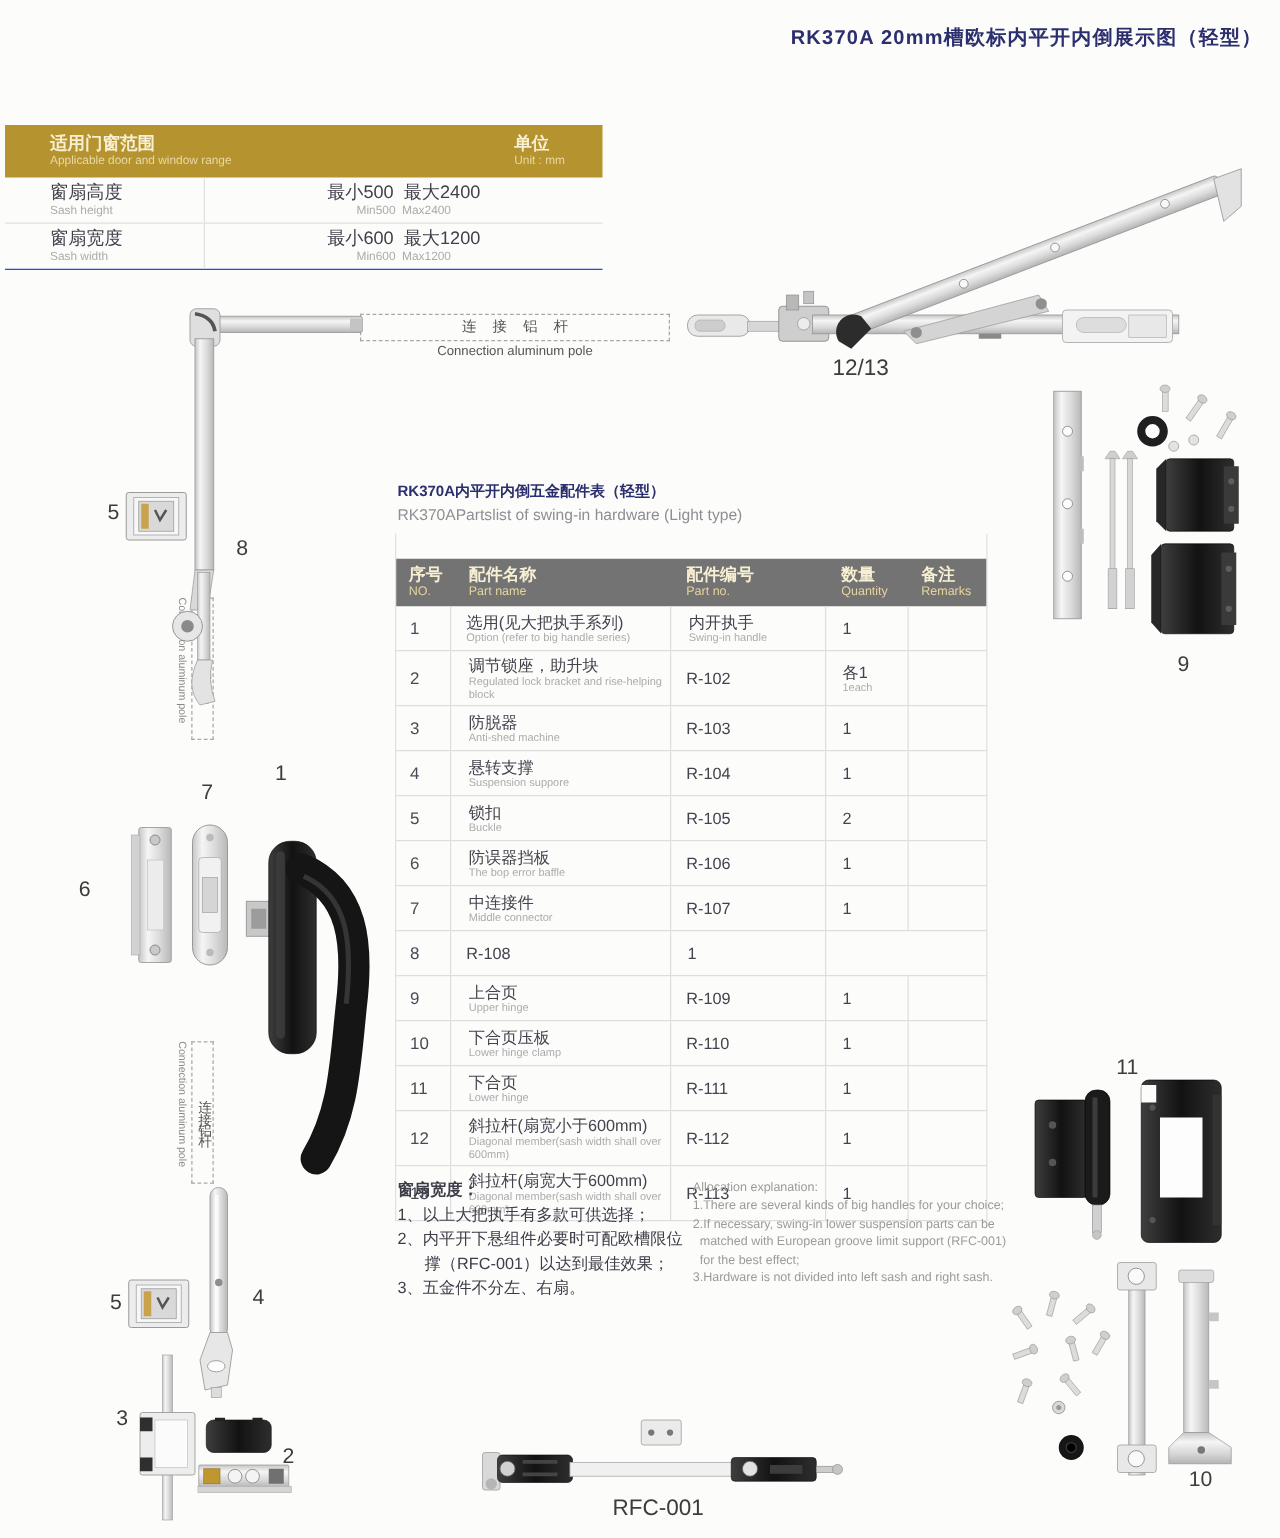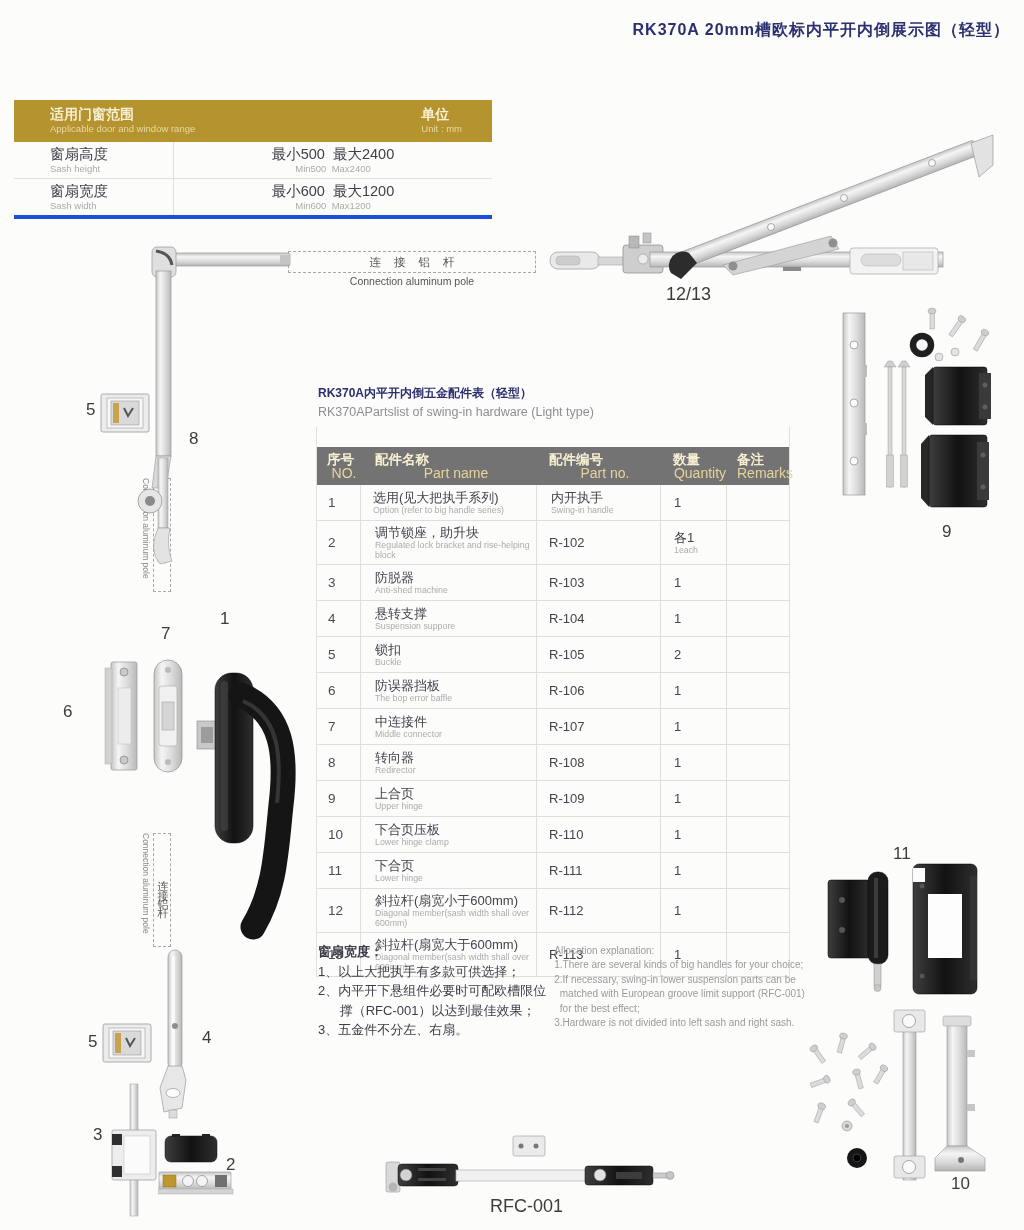--- a/index.html
+++ b/index.html
@@ -11,21 +11,21 @@
   }
   .abs{position:absolute;}
 
   
   .page-title{
     position:absolute;top:20px;right:14px;
     font-size:16px;font-weight:bold;color:#2c2f6e;letter-spacing:1px;
   }
 
   
-  .range-table{position:absolute;left:14px;top:100px;width:478px;border-bottom:4px solid #1d4ed8;}
+  .range-table{position:absolute;left:4px;top:100px;width:478px;border-bottom:1px solid #1d4ed8;}
   .range-head{
     display:flex;align-items:flex-start;background:#b5932e;height:42px;box-sizing:border-box;
     padding:6px 0 0 36px;
   }
   .range-head .hzh{font-size:14px;font-weight:bold;color:#f7efd2;line-height:17px;}
   .range-head .hen{font-size:9.5px;color:#e8d8a4;line-height:11px;}
   .range-unit{margin-left:auto;margin-right:30px;text-align:left;}
   .range-row{display:grid;grid-template-columns:160px 1fr;height:36px;border-bottom:1px solid #e0e0e0;}
   .range-row:last-child{border-bottom:none;}
   .range-label{border-right:1px solid #e0e0e0;padding:4px 0 0 36px;box-sizing:border-box;}
@@ -39,21 +39,21 @@
   .pt-title .t-en{font-size:12.5px;color:#8f8f93;line-height:16px;}
   .parts-table{position:absolute;left:316px;top:427px;width:474px;border-left:1px solid #e0e0e0;border-right:1px solid #e0e0e0;box-sizing:border-box;}
   .thead{display:grid;grid-template-columns:44px 176px 124px 66px 62px;background:#737373;height:38px;box-sizing:border-box;margin-top:20px;}
   .thead .hc{padding-top:5px;}
   .thead .hc1{padding-left:10px;}
   .thead .hc2{padding-left:14px;}
   .thead .hc3{padding-left:12px;}
   .thead .hc4{padding-left:12px;}
   .thead .hc5{padding-left:10px;}
   .thead .hzh{font-size:13.5px;font-weight:bold;color:#f7efd2;line-height:16px;}
-  .thead .hen{font-size:14px;color:#e6d49c;line-height:11px;text-align:center;}
+  .thead .hen{font-size:10px;color:#e6d49c;line-height:11px;}
   .trow{display:grid;grid-template-columns:44px 176px 124px 66px 62px;border-bottom:1px solid #dedede;min-height:35px;}
   .trow .c{border-right:1px solid #dedede;display:flex;flex-direction:column;justify-content:center;padding:4px 0 4px 0;box-sizing:border-box;}
   .trow .c:last-child{border-right:none;}
   .cno{padding-left:11px !important;font-size:13.5px;color:#4a4a55;}
   .cname{padding-left:14px !important;}
   .cpn{padding-left:12px !important;}
   .cqty{padding-left:13px !important;font-size:13.5px;}
   .trow .zh{font-size:13px;color:#43434e;line-height:15px;}
   .trow .en{font-size:8.8px;color:#acacac;line-height:10px;padding-right:4px;}
   .trow .en:empty{display:none;}
@@ -529,24 +529,20 @@
     </div>
     <div class="c cqty">
       <div class="zh">1</div>
 
     </div>
     <div class="c crm"></div>
   </div>
 
   <div class="trow">
     <div class="c cno">8</div>
-    <div class="c cname">
-      <div class="zh">转向器</div>
-      <div class="en">Redirector</div>
-    </div>
     <div class="c cpn">
       <div class="zh">R-108</div>
 
     </div>
     <div class="c cqty">
       <div class="zh">1</div>
 
     </div>
     <div class="c crm"></div>
   </div>

